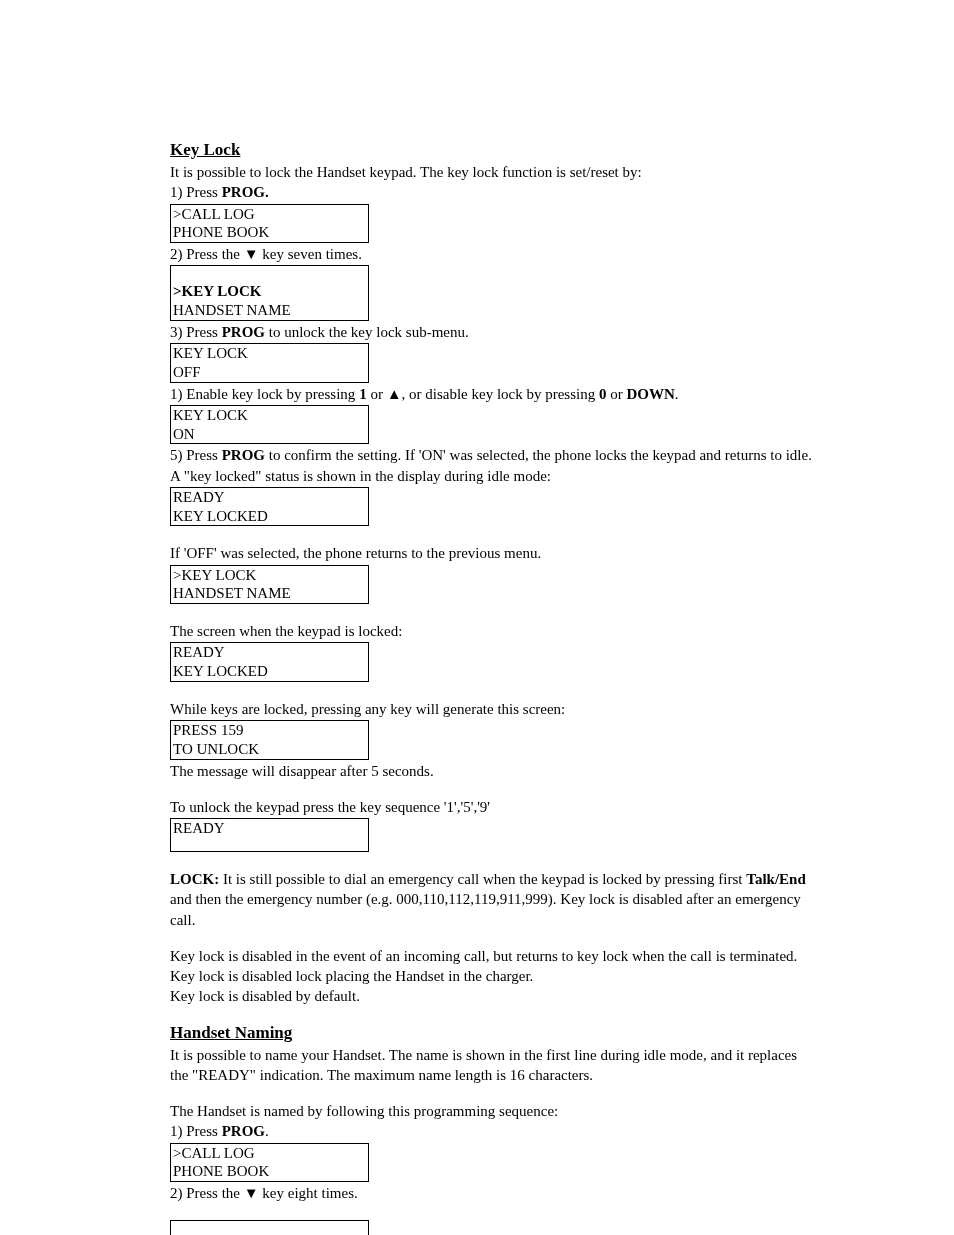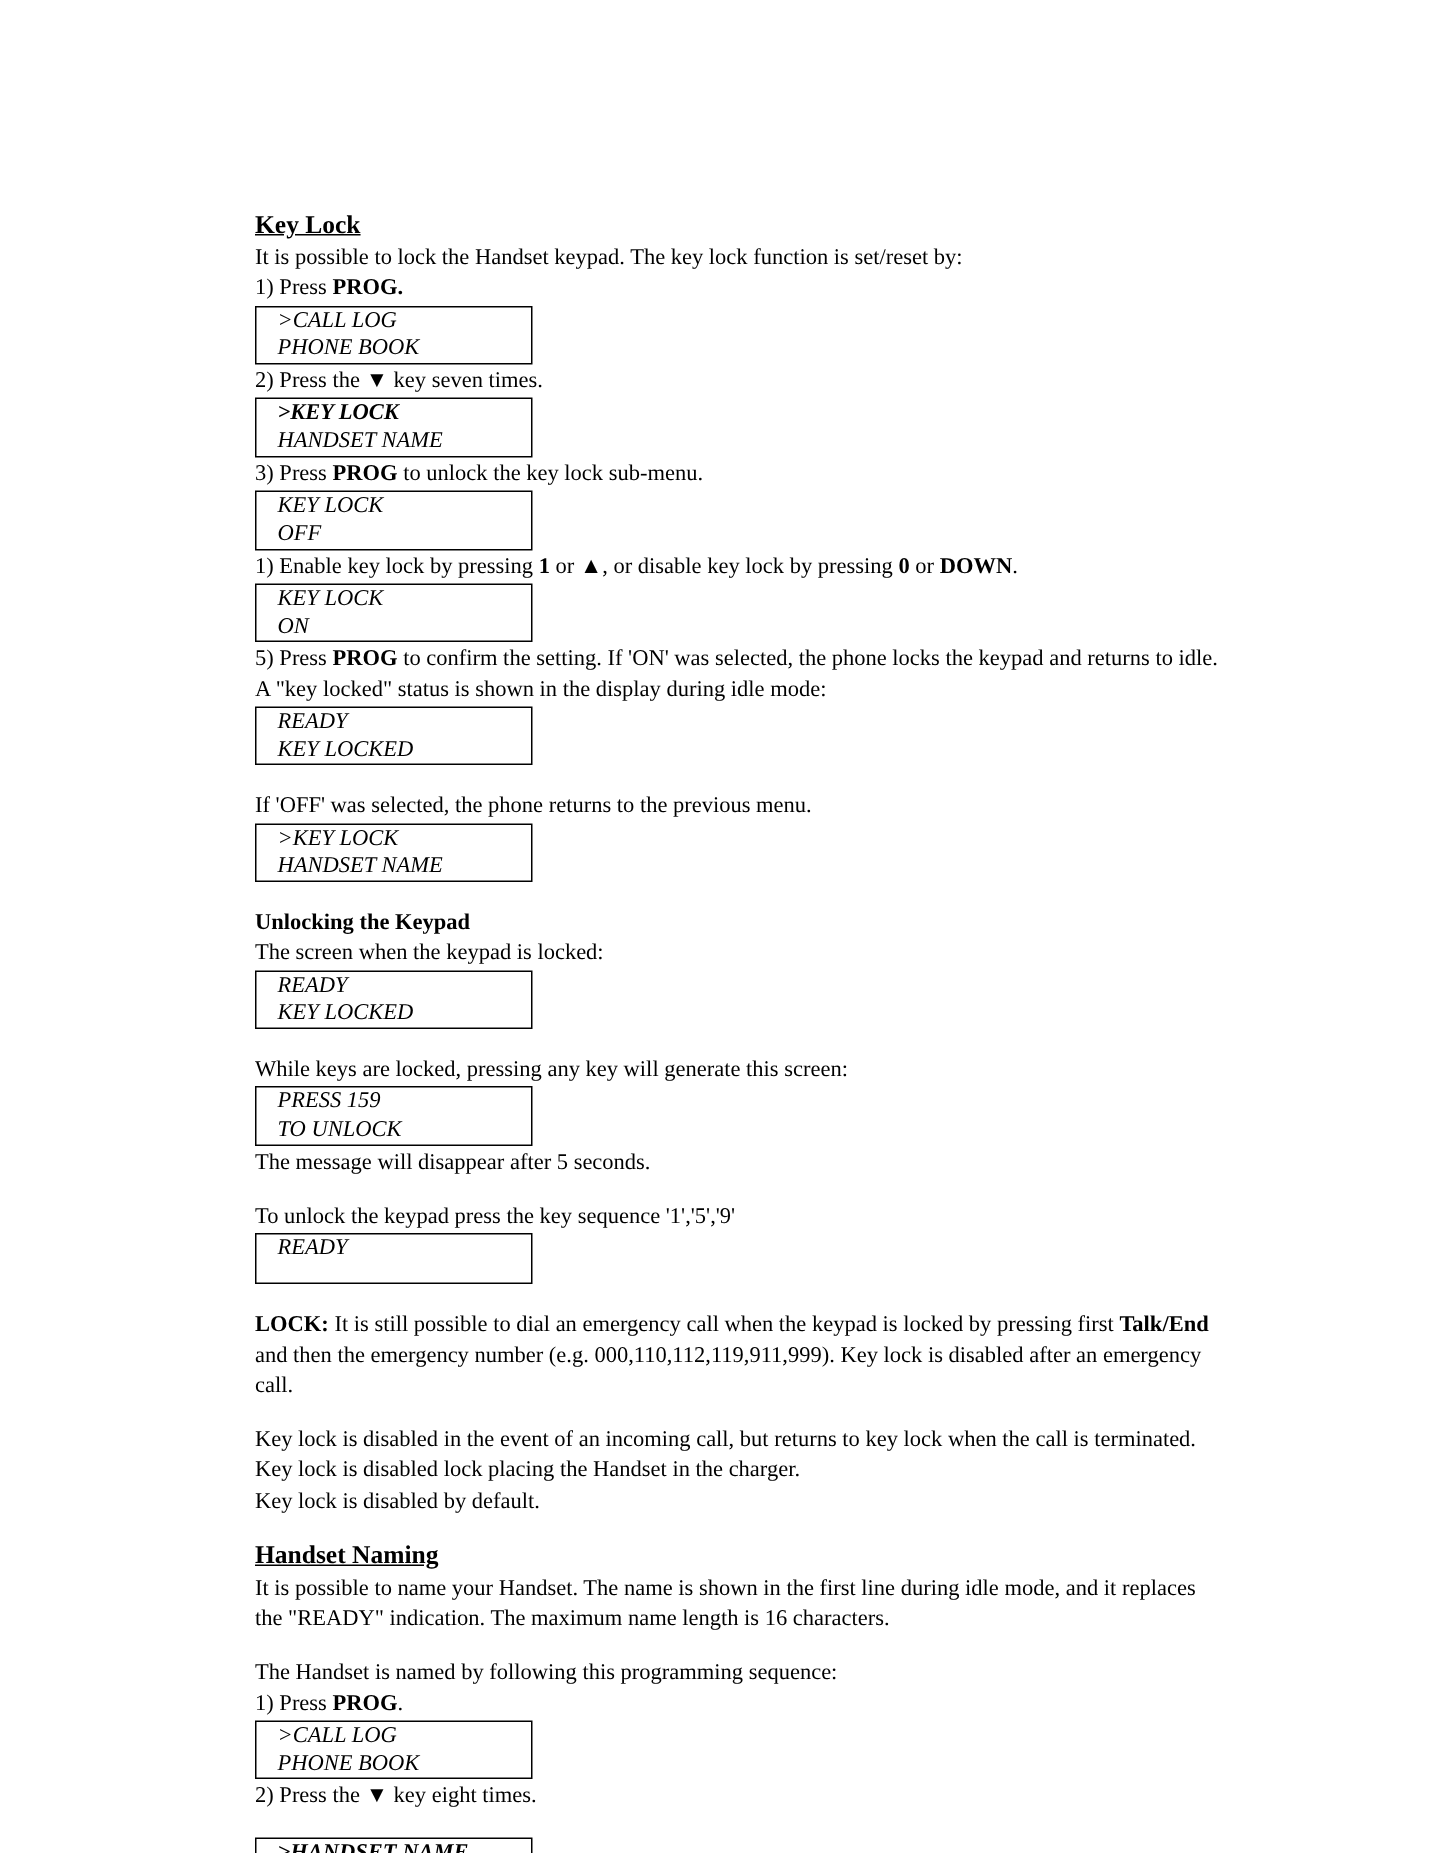--- a/index.html
+++ b/index.html
@@ -22,32 +22,31 @@
     text-decoration: underline;
     font-size: 17px;
     margin-bottom: 2px;
   }
   p, div.line {
     margin: 0;
     line-height: 1.35;
   }
   .display-box {
     border: 1px solid #000;
-    width: 185px;
+    width: 199px;
     box-sizing: border-box;
-    padding: 0 14px;
+    padding: 0 2px;
     line-height: 1.25;
     min-height: 34px;
     margin: 1px 0;
-    font-style: italic;
   }
   .display-box div {
     white-space: nowrap;
   }
-  .bold { font-weight: bold; }
+  .bold { font-weight: bold; margin-top: 16px; }
   .spacer { height: 16px; }
 </style>
 </head>
 <body>
 
 <div class="page">
 
   <div class="section-title">Key Lock</div>
   <div class="line">It is possible to lock the Handset keypad. The key lock function is set/reset by:</div>
 
@@ -92,21 +91,20 @@
   </div>
 
   <div class="spacer"></div>
   <div class="line">If 'OFF' was selected, the phone returns to the previous menu.</div>
   <div class="display-box">
     <div>&gt;KEY LOCK</div>
     <div> HANDSET NAME</div>
   </div>
 
   <div class="spacer"></div>
-  <div class="line bold">Unlocking the Keypad</div>
   <div class="line">The screen when the keypad is locked:</div>
   <div class="display-box">
     <div>READY</div>
     <div>KEY LOCKED</div>
   </div>
 
   <div class="spacer"></div>
   <div class="line">While keys are locked, pressing any key will generate this screen:</div>
   <div class="display-box">
     <div>PRESS 159</div>

